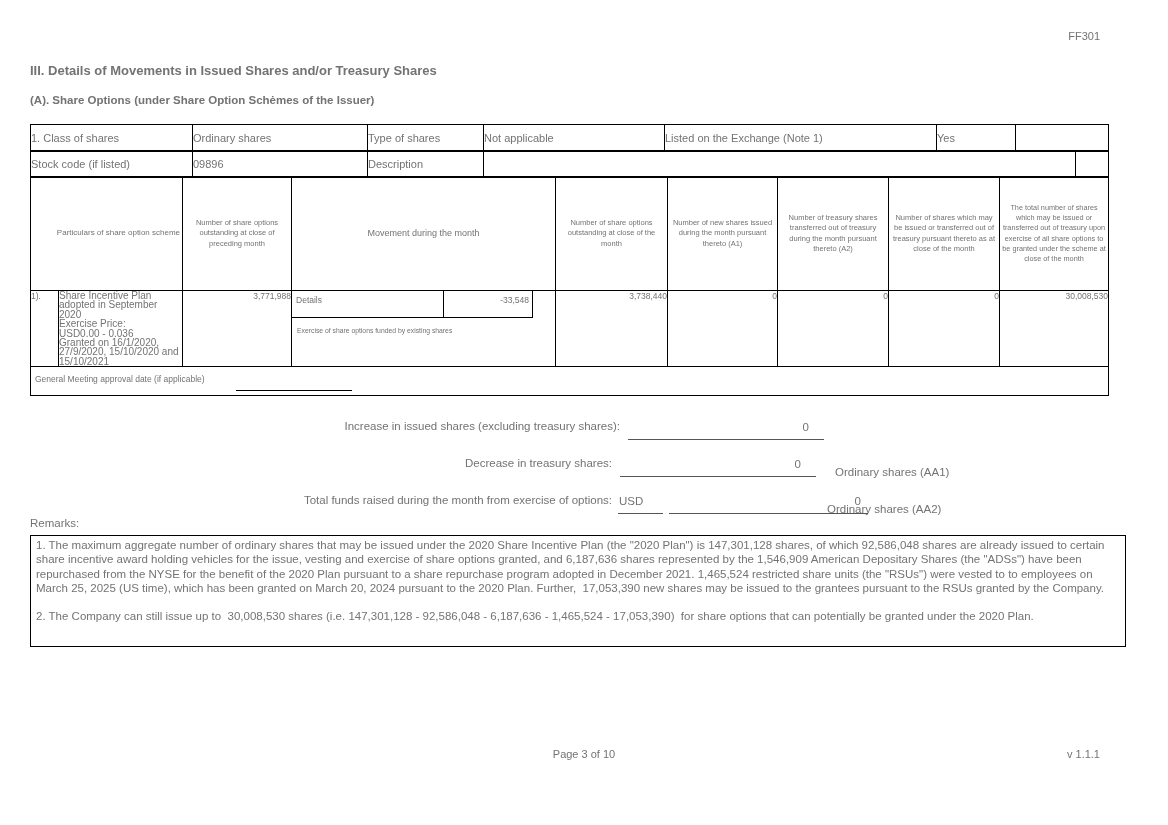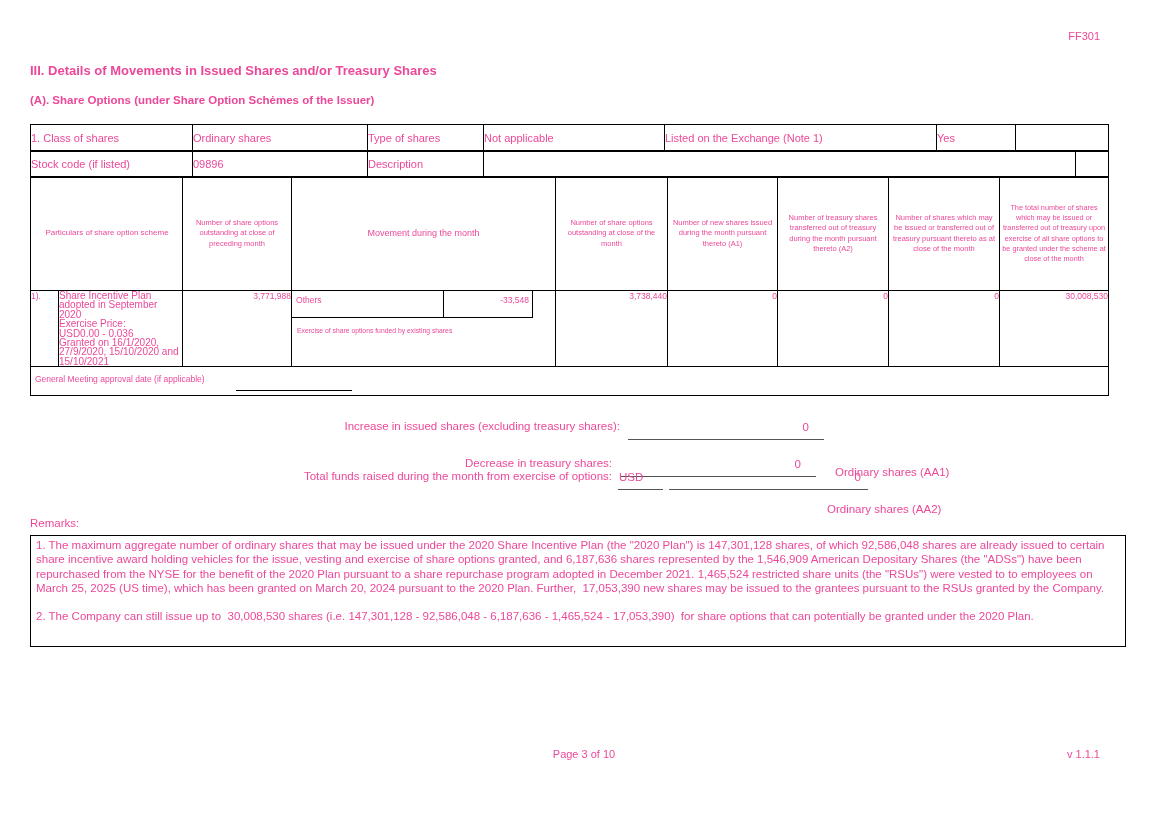--- a/index.html
+++ b/index.html
@@ -3,39 +3,39 @@
 <meta charset="utf-8">
 <style>
   * { box-sizing: border-box; }
   html,body { margin:0; padding:0; background:#fff; }
   .page {
     position: relative;
     width: 1168px;
     height: 825px;
     background: #ffffff;
     font-family: "Liberation Sans", sans-serif;
-    color: #ec4899;
+    color: #737373;
     overflow: hidden;
   }
   .abs { position: absolute; }
 
   .form-code { top:30px; right:68px; font-size:11px; }
   .h1 { left:30px; top:63px; font-size:13px; font-weight:bold; }
   .h2 { left:30px; top:94px; font-size:11.5px; font-weight:bold; }
 
   table.doc { border-collapse: collapse; table-layout: fixed; position:absolute; }
   table.doc td { border:1.5px solid #000; padding:0; overflow:hidden; }
 
   
   .info td { vertical-align: middle; font-size:11px; padding:0 0 0 5px; }
 
   
   .scheme td { vertical-align: middle; }
   .scheme .hdr { font-size:7.5px; line-height:10.5px; text-align:center; padding:2px; }
-  .scheme .hdr-first { font-size:8px; text-align:center; padding:2px 2px 2px 3px; }
+  .scheme .hdr-first { font-size:8px; text-align:right; padding:2px 2px 2px 3px; }
   .scheme .hdr-move { font-size:9px; }
   .scheme .hdr-last { font-size:7.3px; line-height:10.3px; }
   .scheme .top { vertical-align: top; }
   .idx-cell { font-size:8.5px; padding:3px 0 0 2px; }
   .partic-cell { font-size:10px; line-height:9.4px; padding:3px 1px 0 3px; white-space:pre-line; }
   .num-cell { font-size:8.5px; text-align:right; padding:3px 3px 0 0; }
   .move-cell { position:relative; padding:0; }
   .mv-row { display:flex; width:241px; height:27px; border-bottom:1.5px solid #000; }
   .mv-label { flex:1; font-size:8.5px; padding:4px 0 0 4px; }
   .mv-value { width:90px; border-left:1.5px solid #000; border-right:1.5px solid #000;
@@ -140,21 +140,21 @@
     </tr>
     <tr style="height:70px">
       <td class="top idx-cell">1).</td>
       <td class="top partic-cell">Share Incentive Plan adopted in September 2020
 Exercise Price:
 USD0.00 - 0.036
 Granted on 16/1/2020, 27/9/2020, 15/10/2020 and 15/10/2021</td>
       <td class="top num-cell">3,771,988</td>
       <td class="top move-cell">
         <div class="mv-row">
-          <div class="mv-label">Others</div>
+          <div class="mv-label">Details</div>
           <div class="mv-value">-33,548</div>
         </div>
         <div class="mv-note">Exercise of share options funded by existing shares</div>
       </td>
       <td class="top num-cell">3,738,440</td>
       <td class="top num-cell">0</td>
       <td class="top num-cell">0</td>
       <td class="top num-cell">0</td>
       <td class="top num-cell">30,008,530</td>
     </tr>
@@ -172,21 +172,21 @@
     <div class="sum-field">0</div>
     <div class="sum-unit">Ordinary shares (AA1)</div>
   </div>
 
   <div class="abs" style="left:0; top:457px; width:1168px; height:21px;padding-left:28px;">
     <div class="sum-label">Decrease in treasury shares:</div>
     <div class="sum-field">0</div>
     <div class="sum-unit">Ordinary shares (AA2)</div>
   </div>
 
-  <div class="abs" style="left:0; top:470px; width:1168px; height:21px;">
+  <div class="abs" style="left:0; top:494px; width:1168px; height:21px;">
     <div class="sum-label">Total funds raised during the month from exercise of options:</div>
     <div class="usd-field">USD</div>
     <div class="funds-field">0</div>
   </div>
 
   <div class="abs remarks-label">Remarks:</div>
   <div class="abs remarks-box">
     <p>1. The maximum aggregate number of ordinary shares that may be issued under the 2020 Share Incentive Plan (the "2020 Plan") is 147,301,128 shares, of which 92,586,048 shares are already issued to certain share incentive award holding vehicles for the issue, vesting and exercise of share options granted, and 6,187,636 shares represented by the 1,546,909 American Depositary Shares (the "ADSs") have been repurchased from the NYSE for the benefit of the 2020 Plan pursuant to a share repurchase program adopted in December 2021. 1,465,524 restricted share units (the "RSUs") were vested to to employees on March 25, 2025 (US time), which has been granted on March 20, 2024 pursuant to the 2020 Plan. Further,  17,053,390 new shares may be issued to the grantees pursuant to the RSUs granted by the Company.</p>
     <p>2. The Company can still issue up to  30,008,530 shares (i.e. 147,301,128 - 92,586,048 - 6,187,636 - 1,465,524 - 17,053,390)  for share options that can potentially be granted under the 2020 Plan.</p>
   </div>

